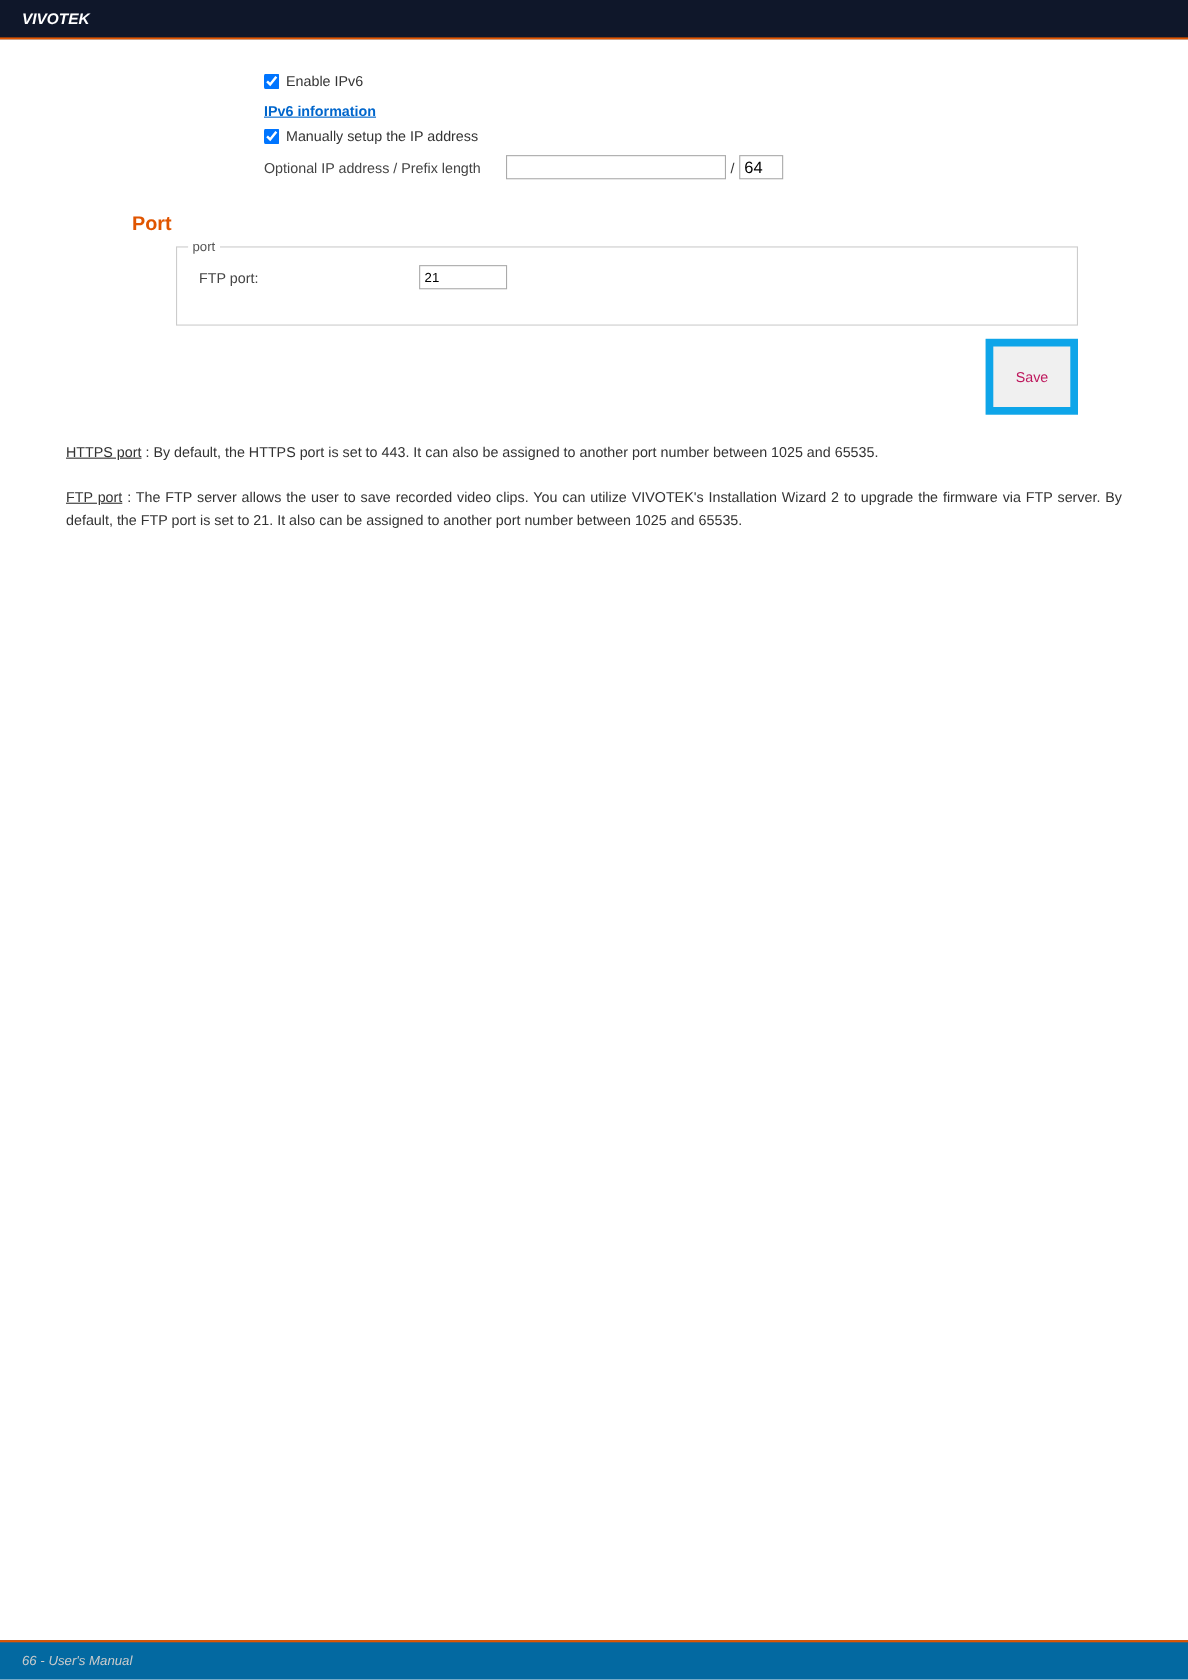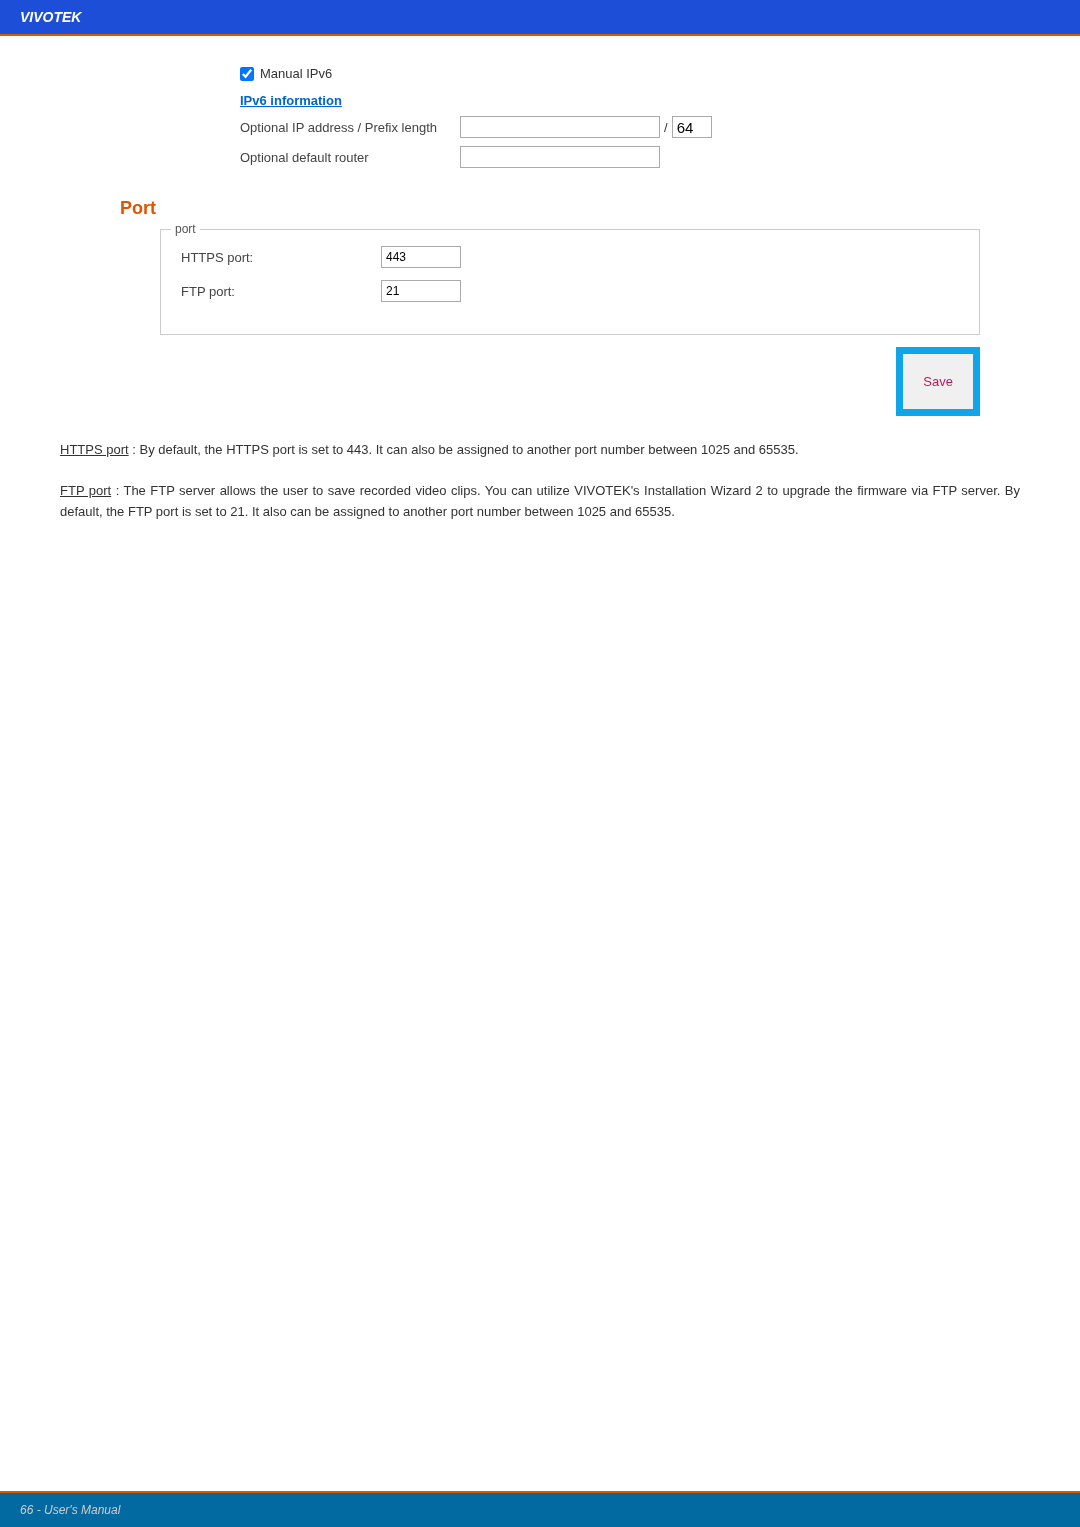--- a/index.html
+++ b/index.html
@@ -8,21 +8,21 @@
       font-size: 13px;
       background: #f0f0f0;
       color: #333;
       width: 1080px;
       min-height: 1527px;
       position: relative;
     }
 
     
     .header-bar {
-      background: #1d4ed8;
+      background: #0f172a;
       height: 36px;
       display: flex;
       align-items: center;
       padding: 0 20px;
       border-bottom: 2px solid #e05500;
     }
     .header-brand {
       color: white;
       font-style: italic;
       font-weight: bold;
@@ -223,53 +223,49 @@
 <div class="header-bar">
   <span class="header-brand">VIVOTEK</span>
 </div>
 
 <div class="content">
 
   <div class="ipv6-section">
 
     <div class="enable-ipv6-row">
       <input type="checkbox" checked="" style="">
-      <label>Manual IPv6</label>
+      <label>Enable IPv6</label>
     </div>
 
     <div>
       <a class="ipv6-info-link" href="#">IPv6 information</a>
     </div>
 
+    <div class="manually-setup-row">
+      <input type="checkbox" checked="" style="">
+      <label>Manually setup the IP address</label>
+    </div>
 
     <div class="field-row">
       <span class="field-label">Optional IP address / Prefix length</span>
       <input type="text" class="field-input" value="" style="">
       <span class="prefix-slash">/</span>
       <input type="text" class="prefix-input" value="64" style="">
     </div>
 
-    <div class="field-row">
-      <span class="field-label">Optional default router</span>
-      <input type="text" class="field-input" value="" style="">
-    </div>
 
 
   </div>
 
   <div class="port-section">
     <div class="port-heading">Port</div>
 
     <div class="port-box">
       <span class="port-box-legend">port</span>
 
-      <div class="port-row">
-        <span class="port-label">HTTPS port:</span>
-        <input type="text" class="port-input" value="443" style="">
-      </div>
 
       <div class="port-row">
         <span class="port-label">FTP port:</span>
         <input type="text" class="port-input" value="21" style="">
       </div>
 
     </div>
 
     <div class="save-row">
       <button class="save-button">Save</button>

